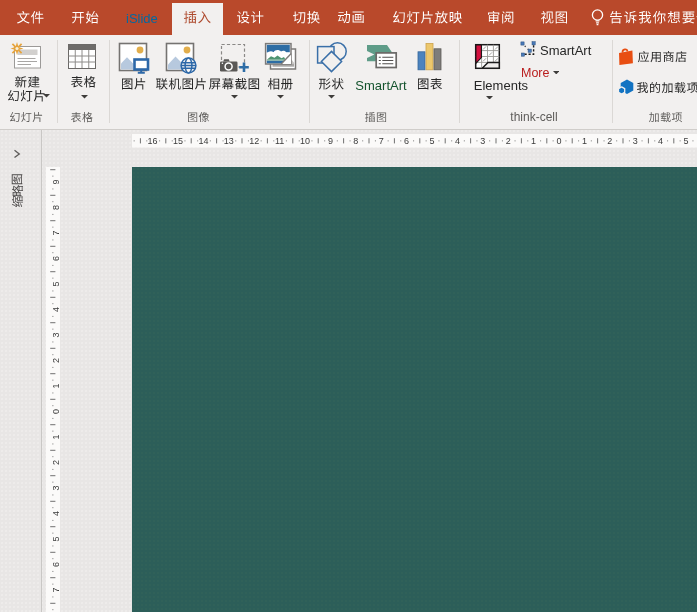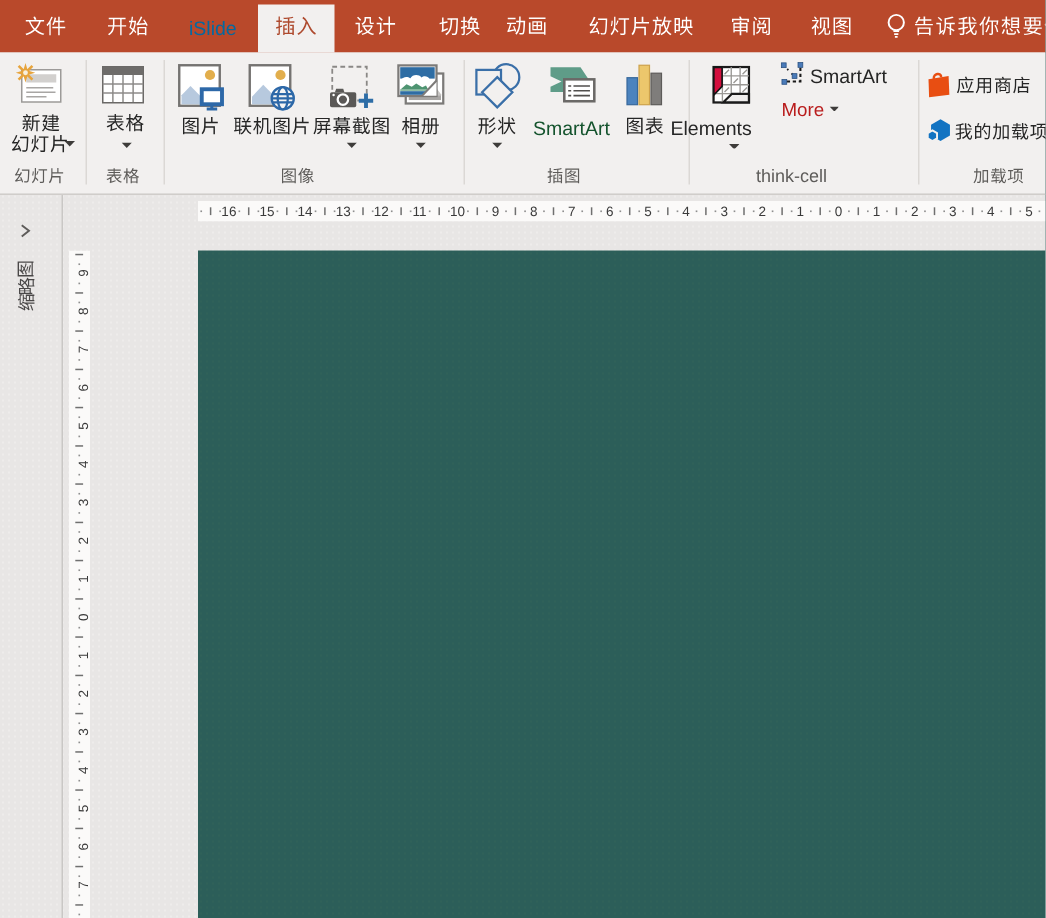--- a/index.html
+++ b/index.html
@@ -64,21 +64,21 @@
   </svg>
 <svg class="ab " style="left:187.4px;top:110.9px" width="23.1" height="12.1" viewBox="-0.1 -10.2 23.1 12.1">
     <path fill="#5E5C5A" d="M4.1 -3.1C5.0 -2.9 6.1 -2.5 6.7 -2.2L7.1 -2.8C6.5 -3.0 5.4 -3.4 4.5 -3.6ZM3.0 -1.7C4.5 -1.5 6.4 -1.0 7.5 -0.7L7.9 -1.3C6.8 -1.6 4.9 -2.1 3.4 -2.2ZM0.9 -8.8V0.9H1.7V0.4H9.3V0.9H10.1V-8.8ZM1.7 -0.3V-8.0H9.3V-0.3ZM4.6 -7.8C4.0 -6.9 3.1 -6.0 2.1 -5.5C2.3 -5.4 2.6 -5.1 2.7 -5.0C3.0 -5.2 3.4 -5.5 3.7 -5.8C4.0 -5.4 4.4 -5.1 4.9 -4.8C3.9 -4.3 2.9 -4.0 1.9 -3.8C2.1 -3.7 2.2 -3.3 2.3 -3.1C3.4 -3.4 4.5 -3.8 5.6 -4.4C6.5 -3.9 7.5 -3.5 8.6 -3.3C8.7 -3.5 8.9 -3.7 9.1 -3.9C8.1 -4.1 7.1 -4.4 6.3 -4.8C7.1 -5.3 7.8 -5.9 8.2 -6.7L7.8 -6.9L7.6 -6.9H4.8C5.0 -7.1 5.1 -7.3 5.2 -7.5ZM4.2 -6.2 4.2 -6.3H7.1C6.7 -5.8 6.2 -5.5 5.6 -5.1C5.0 -5.4 4.5 -5.8 4.2 -6.2ZM16.7 -7.8H18.7C18.5 -7.5 18.3 -7.2 18.1 -6.9H16.0C16.3 -7.2 16.5 -7.5 16.7 -7.8ZM16.8 -9.2C16.3 -8.3 15.4 -7.1 14.2 -6.3C14.4 -6.2 14.6 -5.9 14.8 -5.8C15.0 -5.9 15.2 -6.1 15.3 -6.2V-4.5H17.0C16.5 -4.1 15.7 -3.6 14.6 -3.3C14.7 -3.1 14.9 -2.9 15.0 -2.7C16.0 -3.1 16.7 -3.4 17.3 -3.8C17.4 -3.7 17.6 -3.5 17.7 -3.3C17.0 -2.7 15.6 -2.0 14.6 -1.7C14.7 -1.5 14.9 -1.3 15.0 -1.1C16.0 -1.5 17.2 -2.2 18.0 -2.9C18.2 -2.7 18.2 -2.4 18.3 -2.2C17.4 -1.4 15.8 -0.5 14.5 -0.1C14.6 0.0 14.8 0.3 14.9 0.5C16.1 0.1 17.5 -0.7 18.5 -1.6C18.6 -0.9 18.4 -0.3 18.2 -0.0C18.0 0.2 17.9 0.2 17.7 0.2C17.5 0.2 17.2 0.2 16.9 0.1C17.1 0.3 17.1 0.7 17.1 0.8C17.4 0.9 17.6 0.9 17.8 0.9C18.2 0.9 18.5 0.8 18.8 0.5C19.2 0.0 19.4 -1.1 19.0 -2.3L19.6 -2.6C20.0 -1.4 20.7 -0.3 21.5 0.3C21.7 0.1 21.9 -0.2 22.1 -0.4C21.2 -0.8 20.5 -1.8 20.2 -2.8C20.6 -3.1 21.0 -3.3 21.4 -3.5L20.8 -4.1C20.3 -3.7 19.5 -3.2 18.8 -2.9C18.6 -3.4 18.2 -3.9 17.7 -4.3L18.0 -4.5H21.3V-6.9H18.9C19.3 -7.3 19.6 -7.7 19.8 -8.2L19.3 -8.5L19.2 -8.5H17.2L17.5 -9.1ZM16.1 -6.3H18.0C18.0 -6.0 17.9 -5.6 17.6 -5.2H16.1ZM18.7 -6.3H20.5V-5.2H18.4C18.6 -5.6 18.7 -6.0 18.7 -6.3ZM14.3 -9.2C13.7 -7.5 12.7 -5.9 11.7 -4.8C11.9 -4.6 12.1 -4.2 12.2 -4.0C12.5 -4.3 12.8 -4.8 13.1 -5.2V0.8H13.9V-6.5C14.4 -7.3 14.8 -8.1 15.1 -9.0Z"></path>
   </svg>
 <svg class="ab " style="left:363.5px;top:110.9px" width="23.1" height="12.1" viewBox="-0.6 -10.2 23.1 12.1">
     <path fill="#5E5C5A" d="M8.1 -2.7V-2.0H9.3V-0.4H7.6V-5.9H10.4V-6.6H7.6V-8.0C8.5 -8.2 9.3 -8.3 9.9 -8.5L9.5 -9.2C8.3 -8.8 6.1 -8.6 4.4 -8.5C4.5 -8.3 4.6 -8.0 4.6 -7.8C5.3 -7.8 6.1 -7.9 6.9 -8.0V-6.6H4.0V-5.9H6.9V-0.4H5.1V-2.0H6.4V-2.7H5.1V-4.0C5.5 -4.1 6.0 -4.3 6.4 -4.5L6.0 -5.1C5.6 -4.9 4.9 -4.7 4.3 -4.5V0.9H5.1V0.3H9.3V0.9H10.1V-4.8H8.0V-4.0H9.3V-2.7ZM1.8 -9.2V-7.0H0.6V-6.2H1.8V-3.8L0.4 -3.4L0.6 -2.6L1.8 -2.9V-0.1C1.8 0.0 1.7 0.1 1.6 0.1C1.5 0.1 1.2 0.1 0.8 0.1C0.9 0.3 1.0 0.6 1.0 0.8C1.6 0.8 2.0 0.8 2.2 0.7C2.5 0.6 2.6 0.3 2.6 -0.1V-3.2L3.8 -3.6L3.7 -4.3L2.6 -4.0V-6.2H3.6V-7.0H2.6V-9.2ZM15.5 -3.1C16.4 -2.9 17.5 -2.5 18.1 -2.2L18.5 -2.8C17.9 -3.0 16.8 -3.4 15.9 -3.6ZM14.4 -1.7C15.9 -1.5 17.8 -1.0 18.9 -0.7L19.3 -1.3C18.2 -1.6 16.3 -2.1 14.8 -2.2ZM12.3 -8.8V0.9H13.1V0.4H20.7V0.9H21.5V-8.8ZM13.1 -0.3V-8.0H20.7V-0.3ZM16.0 -7.8C15.4 -6.9 14.5 -6.0 13.5 -5.5C13.7 -5.4 14.0 -5.1 14.1 -5.0C14.4 -5.2 14.8 -5.5 15.1 -5.8C15.4 -5.4 15.8 -5.1 16.3 -4.8C15.3 -4.3 14.3 -4.0 13.3 -3.8C13.5 -3.7 13.6 -3.3 13.7 -3.1C14.8 -3.4 15.9 -3.8 17.0 -4.4C17.9 -3.9 18.9 -3.5 20.0 -3.3C20.1 -3.5 20.3 -3.7 20.5 -3.9C19.5 -4.1 18.5 -4.4 17.7 -4.8C18.5 -5.3 19.2 -5.9 19.6 -6.7L19.2 -6.9L19.0 -6.9H16.2C16.4 -7.1 16.5 -7.3 16.6 -7.5ZM15.6 -6.2 15.6 -6.3H18.5C18.1 -5.8 17.6 -5.5 17.0 -5.1C16.4 -5.4 15.9 -5.8 15.6 -6.2Z"></path>
   </svg>
 <svg class="ab " style="left:648.0px;top:110.9px" width="35.1" height="12.2" viewBox="-0.7 -10.3 35.1 12.2">
     <path fill="#5E5C5A" d="M6.3 -7.9V0.7H7.1V-0.1H9.2V0.6H10.0V-7.9ZM7.1 -0.9V-7.1H9.2V-0.9ZM2.1 -9.1 2.1 -7.1H0.6V-6.3H2.1C2.0 -3.6 1.7 -1.1 0.3 0.3C0.5 0.5 0.8 0.7 0.9 0.9C2.4 -0.7 2.8 -3.4 2.9 -6.3H4.6C4.5 -2.1 4.4 -0.6 4.2 -0.3C4.1 -0.1 4.0 -0.1 3.8 -0.1C3.6 -0.1 3.1 -0.1 2.6 -0.2C2.8 0.1 2.8 0.4 2.8 0.7C3.3 0.7 3.8 0.7 4.2 0.7C4.5 0.6 4.7 0.5 4.9 0.2C5.2 -0.2 5.3 -1.8 5.4 -6.7C5.4 -6.9 5.4 -7.1 5.4 -7.1H2.9L3.0 -9.1ZM19.5 -8.6C20.0 -8.2 20.6 -7.6 20.8 -7.2L21.5 -7.6C21.2 -8.0 20.6 -8.6 20.1 -9.0ZM20.6 -5.5C20.3 -4.5 19.9 -3.5 19.4 -2.5C19.2 -3.5 19.1 -4.7 19.0 -6.1H21.9V-6.8H18.9C18.9 -7.5 18.9 -8.4 18.9 -9.2H18.1C18.1 -8.4 18.1 -7.5 18.2 -6.8H15.4V-7.7H17.4V-8.4H15.4V-9.3H14.7V-8.4H12.6V-7.7H14.7V-6.8H12.0V-6.1H18.2C18.3 -4.3 18.5 -2.8 18.8 -1.6C18.3 -0.8 17.7 -0.2 17.0 0.3C17.2 0.5 17.4 0.7 17.6 0.9C18.1 0.5 18.7 -0.1 19.1 -0.7C19.6 0.2 20.1 0.8 20.8 0.8C21.6 0.8 21.9 0.3 22.0 -1.4C21.8 -1.4 21.5 -1.6 21.3 -1.8C21.3 -0.5 21.2 -0.0 20.9 -0.0C20.4 -0.0 20.0 -0.5 19.7 -1.5C20.4 -2.6 21.0 -3.9 21.4 -5.3ZM12.1 -1.0 12.2 -0.2 15.1 -0.5V0.8H15.8V-0.6L17.8 -0.8V-1.5L15.8 -1.3V-2.4H17.6V-3.1H15.8V-4.0H15.1V-3.1H13.5C13.8 -3.4 14.0 -3.8 14.2 -4.3H17.8V-5.0H14.6C14.7 -5.3 14.8 -5.6 14.9 -5.8L14.1 -6.1C14.0 -5.7 13.9 -5.3 13.7 -5.0H12.2V-4.3H13.4C13.2 -3.9 13.1 -3.6 13.0 -3.5C12.8 -3.2 12.6 -3.0 12.5 -3.0C12.6 -2.8 12.7 -2.4 12.7 -2.2C12.8 -2.3 13.2 -2.4 13.6 -2.4H15.1V-1.3ZM29.6 -5.5V-3.2C29.6 -2.0 29.3 -0.6 26.3 0.2C26.5 0.4 26.7 0.7 26.8 0.8C29.9 -0.1 30.4 -1.7 30.4 -3.2V-5.5ZM30.4 -1.0C31.2 -0.5 32.3 0.3 32.8 0.9L33.4 0.3C32.8 -0.2 31.7 -1.0 30.9 -1.5ZM23.1 -2.0 23.3 -1.2C24.3 -1.5 25.7 -2.0 27.0 -2.4L26.9 -3.1L25.5 -2.7V-7.1H26.8V-7.9H23.3V-7.1H24.7V-2.5ZM27.4 -6.9V-1.7H28.2V-6.1H31.8V-1.7H32.6V-6.9H30.0C30.2 -7.2 30.3 -7.6 30.5 -8.0H33.3V-8.8H27.0V-8.0H29.5C29.4 -7.6 29.3 -7.2 29.2 -6.9Z"></path>
   </svg>
-<div class="t" style="left:504px;top:110px;width:60px;text-align:left;font-size:12px;color:#5E5C5A">think-cell</div>
+<div class="t" style="left:504px;top:110px;width:60px;text-align:center;font-size:12px;color:#5E5C5A">think-cell</div>
 <svg class="ab " style="left:13.7px;top:74.7px" width="26.5" height="13.6" viewBox="-0.5 -11.6 26.5 13.6">
     <path fill="#262626" d="M4.5 -2.7C4.9 -2.0 5.3 -1.2 5.5 -0.6L6.2 -1.0C6.0 -1.6 5.6 -2.4 5.1 -3.0ZM1.7 -2.9C1.4 -2.2 1.0 -1.4 0.5 -0.9C0.7 -0.7 1.0 -0.5 1.2 -0.4C1.7 -1.0 2.2 -1.9 2.5 -2.8ZM6.9 -9.3V-5.0C6.9 -3.3 6.8 -1.2 5.8 0.3C6.0 0.4 6.3 0.7 6.5 0.9C7.6 -0.7 7.8 -3.2 7.8 -5.0V-5.4H9.7V0.9H10.6V-5.4H12.0V-6.3H7.8V-8.7C9.1 -8.9 10.5 -9.2 11.6 -9.6L10.8 -10.3C9.9 -9.9 8.3 -9.5 6.9 -9.3ZM2.7 -10.3C2.9 -10.0 3.1 -9.6 3.2 -9.2H0.8V-8.4H6.3V-9.2H4.2C4.0 -9.6 3.8 -10.1 3.5 -10.6ZM4.7 -8.3C4.6 -7.8 4.3 -6.9 4.0 -6.3H0.6V-5.5H3.1V-4.2H0.6V-3.4H3.1V-0.2C3.1 -0.1 3.1 -0.1 3.0 -0.1C2.9 -0.1 2.5 -0.1 2.0 -0.1C2.1 0.2 2.3 0.5 2.3 0.7C2.9 0.7 3.3 0.7 3.6 0.6C3.9 0.5 4.0 0.2 4.0 -0.2V-3.4H6.3V-4.2H4.0V-5.5H6.5V-6.3H4.9C5.1 -6.9 5.4 -7.5 5.6 -8.2ZM1.6 -8.1C1.8 -7.6 2.0 -6.8 2.1 -6.3L2.9 -6.6C2.8 -7.0 2.6 -7.8 2.3 -8.3ZM17.9 -9.4V-8.7H20.3V-7.8H17.1V-7.0H20.3V-6.0H17.8V-5.3H20.3V-4.3H17.7V-3.6H20.3V-2.6H17.2V-1.9H20.3V-0.6H21.1V-1.9H24.7V-2.6H21.1V-3.6H24.2V-4.3H21.1V-5.3H24.0V-7.0H24.8V-7.8H24.0V-9.4H21.1V-10.5H20.3V-9.4ZM21.1 -7.0H23.1V-6.0H21.1ZM21.1 -7.8V-8.7H23.1V-7.8ZM14.2 -4.9C14.2 -5.1 14.5 -5.2 14.7 -5.3H16.2C16.1 -4.2 15.8 -3.2 15.5 -2.4C15.2 -2.9 14.9 -3.5 14.7 -4.3L14.0 -4.0C14.3 -3.0 14.7 -2.2 15.1 -1.6C14.7 -0.8 14.1 -0.1 13.5 0.4C13.7 0.5 14.0 0.8 14.2 1.0C14.8 0.5 15.3 -0.1 15.7 -0.9C17.0 0.4 18.9 0.7 21.2 0.7H24.7C24.7 0.4 24.9 0.0 25.0 -0.2C24.4 -0.2 21.7 -0.2 21.2 -0.2C19.1 -0.2 17.3 -0.4 16.1 -1.7C16.6 -2.8 17.0 -4.3 17.2 -6.0L16.6 -6.2L16.5 -6.2H15.4C16.0 -7.1 16.7 -8.3 17.2 -9.5L16.6 -9.9L16.3 -9.7H13.8V-8.9H16.0C15.5 -7.8 14.8 -6.8 14.6 -6.4C14.4 -6.0 14.1 -5.7 13.8 -5.7C13.9 -5.5 14.1 -5.1 14.2 -4.9Z"></path>
   </svg>
 <svg class="ab " style="left:6.7px;top:88.7px" width="38.6" height="13.5" viewBox="-0.3 -11.5 38.6 13.5">
     <path fill="#262626" d="M6.0 -9.3V-8.4H10.6C10.5 -3.0 10.3 -1.0 9.9 -0.5C9.7 -0.4 9.6 -0.3 9.3 -0.3C9.0 -0.3 8.3 -0.3 7.4 -0.4C7.6 -0.1 7.7 0.3 7.7 0.6C8.5 0.6 9.3 0.6 9.7 0.6C10.2 0.5 10.4 0.4 10.7 0.0C11.2 -0.6 11.4 -2.7 11.6 -8.8C11.6 -8.9 11.6 -9.3 11.6 -9.3ZM1.1 0.0C1.4 -0.2 1.9 -0.3 5.6 -0.9C5.8 -0.4 5.9 0.1 6.0 0.5L6.9 0.1C6.6 -0.9 6.0 -2.4 5.3 -3.6L4.5 -3.3C4.8 -2.8 5.0 -2.3 5.3 -1.8L2.4 -1.3C3.7 -2.9 5.0 -4.9 6.0 -7.0L5.1 -7.4C4.9 -6.9 4.6 -6.4 4.4 -5.9L2.0 -5.8C2.8 -7.0 3.7 -8.6 4.3 -10.1L3.4 -10.5C2.8 -8.8 1.8 -6.9 1.4 -6.5C1.1 -6.0 0.9 -5.7 0.7 -5.6C0.8 -5.3 0.9 -4.9 1.0 -4.7C1.2 -4.8 1.6 -4.8 3.9 -5.0C3.0 -3.6 2.2 -2.4 1.9 -2.0C1.4 -1.4 1.0 -1.0 0.7 -0.9C0.9 -0.7 1.0 -0.2 1.1 0.0ZM14.2 -7.9C14.2 -7.0 14.0 -5.7 13.7 -4.9L14.4 -4.6C14.8 -5.5 14.9 -6.8 15.0 -7.9ZM17.8 -8.1C17.6 -7.4 17.1 -6.2 16.8 -5.5L17.4 -5.3C17.8 -5.9 18.2 -7.0 18.6 -7.8ZM15.7 -10.4V-6.4C15.7 -4.1 15.5 -1.6 13.5 0.3C13.8 0.5 14.1 0.8 14.2 1.0C15.3 -0.0 15.9 -1.2 16.2 -2.5C16.8 -1.9 17.6 -1.1 17.9 -0.6L18.5 -1.3C18.2 -1.7 16.9 -3.1 16.4 -3.5C16.6 -4.4 16.6 -5.5 16.6 -6.4V-10.4ZM18.6 -9.5V-8.6H21.8V-0.4C21.8 -0.2 21.8 -0.1 21.5 -0.1C21.2 -0.1 20.3 -0.1 19.4 -0.1C19.6 0.2 19.7 0.7 19.8 0.9C21.0 0.9 21.8 0.9 22.2 0.8C22.7 0.6 22.8 0.3 22.8 -0.4V-8.6H25.0V-9.5ZM28.2 -10.2V-6.0C28.2 -3.8 28.1 -1.5 26.5 0.3C26.7 0.5 27.1 0.8 27.2 1.0C28.4 -0.2 28.9 -1.8 29.1 -3.3H34.4V1.0H35.4V-4.3H29.2C29.2 -4.9 29.2 -5.4 29.2 -6.0V-6.3H37.3V-7.3H33.8V-10.5H32.8V-7.3H29.2V-10.2Z"></path>
   </svg>
 <svg class="ab" style="left:43.0px;top:94.2px" width="7" height="3.6" viewBox="0 0 7 3.6">
     <path fill="#3E3C3A" d="M0 0 L7 0 L3.5 3.6 Z"></path>
   </svg>
 <svg class="ab " style="left:69.6px;top:74.7px" width="26.8" height="13.5" viewBox="-0.6 -11.5 26.8 13.5">
@@ -108,21 +108,21 @@
 <svg class="ab " style="left:317.6px;top:76.7px" width="26.7" height="13.6" viewBox="-0.5 -11.5 26.7 13.6">
     <path fill="#262626" d="M10.6 -10.3C9.8 -9.3 8.4 -8.2 7.2 -7.6C7.4 -7.5 7.7 -7.2 7.9 -7.0C9.1 -7.7 10.5 -8.8 11.5 -9.9ZM10.9 -6.9C10.1 -5.8 8.6 -4.6 7.3 -4.0C7.5 -3.8 7.8 -3.5 8.0 -3.3C9.3 -4.1 10.8 -5.3 11.8 -6.5ZM11.2 -3.5C10.3 -1.9 8.5 -0.5 6.7 0.2C6.9 0.4 7.2 0.8 7.3 1.0C9.2 0.1 11.0 -1.4 12.1 -3.1ZM5.1 -8.8V-5.6H3.0V-8.8ZM0.5 -5.6V-4.7H2.1C2.1 -2.9 1.8 -1.0 0.5 0.5C0.7 0.6 1.0 0.9 1.2 1.1C2.7 -0.6 3.0 -2.6 3.0 -4.7H5.1V1.0H6.0V-4.7H7.3V-5.6H6.0V-8.8H7.2V-9.7H0.7V-8.8H2.1V-5.6ZM22.3 -9.7C22.8 -9.0 23.5 -8.0 23.8 -7.5L24.5 -7.9C24.2 -8.5 23.5 -9.4 23.0 -10.1ZM13.6 -8.4C14.2 -7.7 14.9 -6.7 15.2 -6.1L16.0 -6.6C15.7 -7.2 14.9 -8.2 14.3 -8.9ZM20.4 -10.5V-7.6L20.4 -6.8H17.4V-5.9H20.3C20.1 -3.8 19.4 -1.5 17.1 0.4C17.3 0.5 17.7 0.8 17.9 1.0C19.7 -0.6 20.6 -2.5 21.0 -4.3C21.7 -2.0 22.8 -0.1 24.5 1.0C24.6 0.7 24.9 0.4 25.2 0.2C23.2 -0.9 22.0 -3.2 21.4 -5.9H24.9V-6.8H21.3L21.3 -7.6V-10.5ZM13.4 -2.4 13.9 -1.6C14.6 -2.2 15.3 -2.9 16.1 -3.6V1.0H17.0V-10.5H16.1V-4.8C15.1 -3.9 14.1 -3.0 13.4 -2.4Z"></path>
   </svg>
 <svg class="ab" style="left:327.5px;top:95.2px" width="7" height="3.6" viewBox="0 0 7 3.6">
     <path fill="#3E3C3A" d="M0 0 L7 0 L3.5 3.6 Z"></path>
   </svg>
 <div class="t" style="left:341px;top:78px;width:80px;text-align:center;font-size:13px;color:#14532d">SmartArt</div>
 <svg class="ab " style="left:417.0px;top:76.8px" width="26.0" height="13.5" viewBox="0.1 -11.5 26.0 13.5">
     <path fill="#262626" d="M4.7 -3.5C5.7 -3.3 7.0 -2.8 7.7 -2.5L8.1 -3.1C7.4 -3.5 6.1 -3.9 5.1 -4.1ZM3.4 -1.9C5.2 -1.7 7.3 -1.2 8.5 -0.8L8.9 -1.5C7.7 -1.9 5.6 -2.4 3.9 -2.5ZM1.1 -10.0V1.0H2.0V0.5H10.5V1.0H11.5V-10.0ZM2.0 -0.4V-9.1H10.5V-0.4ZM5.2 -8.8C4.5 -7.8 3.5 -6.9 2.4 -6.2C2.6 -6.1 2.9 -5.8 3.1 -5.7C3.4 -5.9 3.8 -6.2 4.2 -6.5C4.6 -6.1 5.1 -5.8 5.6 -5.4C4.5 -4.9 3.3 -4.5 2.2 -4.3C2.3 -4.2 2.5 -3.8 2.6 -3.6C3.9 -3.9 5.2 -4.3 6.4 -5.0C7.4 -4.4 8.6 -4.0 9.8 -3.7C9.9 -3.9 10.1 -4.2 10.3 -4.4C9.2 -4.6 8.1 -5.0 7.1 -5.4C8.1 -6.0 8.8 -6.7 9.4 -7.6L8.8 -7.9L8.7 -7.9H5.5C5.6 -8.1 5.8 -8.3 6.0 -8.6ZM4.7 -7.0 4.8 -7.1H8.1C7.6 -6.6 7.0 -6.2 6.3 -5.8C5.7 -6.2 5.1 -6.6 4.7 -7.0ZM16.1 1.0C16.4 0.8 16.9 0.6 20.4 -0.5C20.3 -0.7 20.3 -1.0 20.2 -1.3L17.2 -0.4V-3.1C17.9 -3.7 18.6 -4.2 19.1 -4.8C20.1 -2.2 21.9 -0.3 24.5 0.6C24.6 0.3 24.9 -0.0 25.1 -0.2C23.9 -0.6 22.8 -1.2 21.9 -2.0C22.7 -2.5 23.6 -3.2 24.4 -3.8L23.6 -4.3C23.0 -3.8 22.1 -3.1 21.4 -2.6C20.9 -3.2 20.4 -4.0 20.1 -4.8H24.7V-5.6H19.7V-6.7H23.7V-7.5H19.7V-8.6H24.3V-9.4H19.7V-10.5H18.8V-9.4H14.3V-8.6H18.8V-7.5H14.9V-6.7H18.8V-5.6H13.8V-4.8H18.0C16.8 -3.8 15.0 -2.8 13.4 -2.3C13.7 -2.1 13.9 -1.8 14.1 -1.5C14.8 -1.8 15.5 -2.1 16.2 -2.5V-0.7C16.2 -0.2 15.9 0.0 15.7 0.1C15.9 0.3 16.1 0.8 16.1 1.0Z"></path>
   </svg>
-<div class="t" style="left:447px;top:78px;width:81px;text-align:left;font-size:13px;color:#262626">Elements</div>
+<div class="t" style="left:447px;top:78px;width:81px;text-align:right;font-size:13px;color:#262626">Elements</div>
 <svg class="ab" style="left:485.5px;top:95.7px" width="7" height="3.6" viewBox="0 0 7 3.6">
     <path fill="#3E3C3A" d="M0 0 L7 0 L3.5 3.6 Z"></path>
   </svg>
 <div class="t" style="left:540px;top:42.5px;font-size:13px;color:#262626">SmartArt</div>
 <div class="t" style="left:521px;top:65.5px;font-size:12.5px;color:#b91c1c">More</div>
 <svg class="ab" style="left:552.75px;top:70.8px" width="6.5" height="3.4" viewBox="0 0 6.5 3.4">
     <path fill="#3E3C3A" d="M0 0 L6.5 0 L3.25 3.4 Z"></path>
   </svg>
 <svg class="ab " style="left:637.0px;top:50.4px" width="50.4" height="13.2" viewBox="-0.6 -11.2 50.4 13.2">
     <path fill="#262626" d="M3.2 -5.9C3.7 -4.6 4.2 -2.9 4.5 -1.8L5.3 -2.1C5.1 -3.2 4.5 -4.9 3.9 -6.2ZM5.8 -6.6C6.2 -5.2 6.6 -3.5 6.8 -2.4L7.6 -2.7C7.5 -3.8 7.0 -5.5 6.6 -6.8ZM5.6 -9.9C5.8 -9.5 6.1 -9.0 6.3 -8.5H1.5V-5.3C1.5 -3.6 1.4 -1.2 0.4 0.5C0.6 0.6 1.1 0.9 1.2 1.0C2.2 -0.7 2.4 -3.4 2.4 -5.3V-7.7H11.3V-8.5H7.3C7.1 -9.0 6.8 -9.6 6.5 -10.2ZM2.5 -0.5V0.4H11.5V-0.5H8.2C9.3 -2.3 10.2 -4.5 10.8 -6.5L9.8 -6.9C9.4 -4.8 8.4 -2.3 7.3 -0.5ZM14.3 -9.2V-4.9C14.3 -3.2 14.2 -1.1 12.9 0.4C13.1 0.5 13.4 0.8 13.6 1.0C14.5 0.0 14.9 -1.4 15.1 -2.7H18.1V0.9H19.0V-2.7H22.3V-0.3C22.3 -0.0 22.2 0.0 21.9 0.0C21.7 0.0 20.9 0.1 20.0 0.0C20.2 0.3 20.3 0.7 20.4 0.9C21.5 0.9 22.2 0.9 22.6 0.7C23.0 0.6 23.1 0.3 23.1 -0.3V-9.2ZM15.2 -8.4H18.1V-6.4H15.2ZM22.3 -8.4V-6.4H19.0V-8.4ZM15.2 -5.6H18.1V-3.6H15.2C15.2 -4.0 15.2 -4.5 15.2 -4.9ZM22.3 -5.6V-3.6H19.0V-5.6ZM28.3 -7.7C28.6 -7.3 28.9 -6.7 29.0 -6.3L29.9 -6.6C29.7 -7.0 29.4 -7.6 29.1 -8.0ZM31.7 -4.8C32.5 -4.3 33.6 -3.5 34.1 -3.0L34.6 -3.6C34.1 -4.1 33.0 -4.9 32.2 -5.4ZM29.7 -5.3C29.2 -4.7 28.4 -4.1 27.6 -3.7C27.8 -3.5 28.0 -3.1 28.1 -2.9C28.8 -3.5 29.8 -4.3 30.4 -5.0ZM32.9 -7.9C32.7 -7.4 32.3 -6.8 32.0 -6.3H26.4V0.9H27.3V-5.5H34.8V-0.0C34.8 0.1 34.7 0.2 34.5 0.2C34.3 0.2 33.6 0.2 32.9 0.2C33.0 0.4 33.1 0.7 33.2 0.9C34.2 0.9 34.8 0.9 35.2 0.8C35.5 0.6 35.6 0.4 35.6 -0.0V-6.3H32.9C33.2 -6.7 33.6 -7.2 33.9 -7.7ZM28.8 -3.3V-0.0H29.5V-0.6H33.2V-3.3ZM29.5 -2.7H32.4V-1.2H29.5ZM30.3 -9.9C30.4 -9.6 30.6 -9.1 30.8 -8.8H25.7V-8.0H36.3V-8.8H31.7C31.6 -9.2 31.4 -9.7 31.2 -10.1ZM41.0 -3.5V0.8H41.9V0.3H47.0V0.8H47.9V-3.5H44.5V-5.1H48.5V-5.9H44.5V-7.3H43.6V-3.5ZM41.9 -0.5V-2.6H47.0V-0.5ZM43.1 -9.8C43.3 -9.5 43.6 -9.0 43.7 -8.6H39.0V-5.5C39.0 -3.7 38.9 -1.3 37.9 0.4C38.1 0.5 38.5 0.8 38.7 1.0C39.8 -0.9 39.9 -3.6 39.9 -5.5V-7.8H48.8V-8.6H44.7C44.6 -9.0 44.3 -9.6 44.0 -10.0Z"></path>

